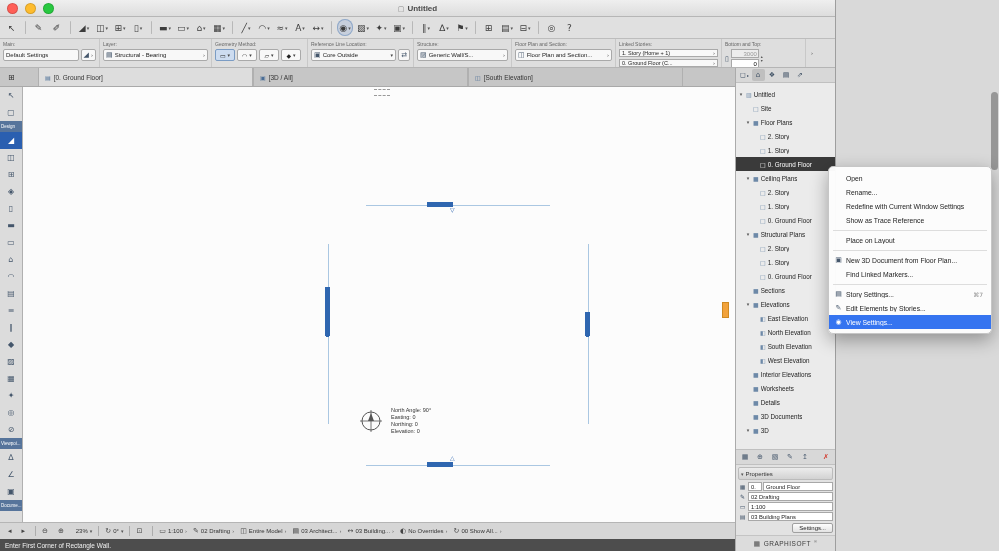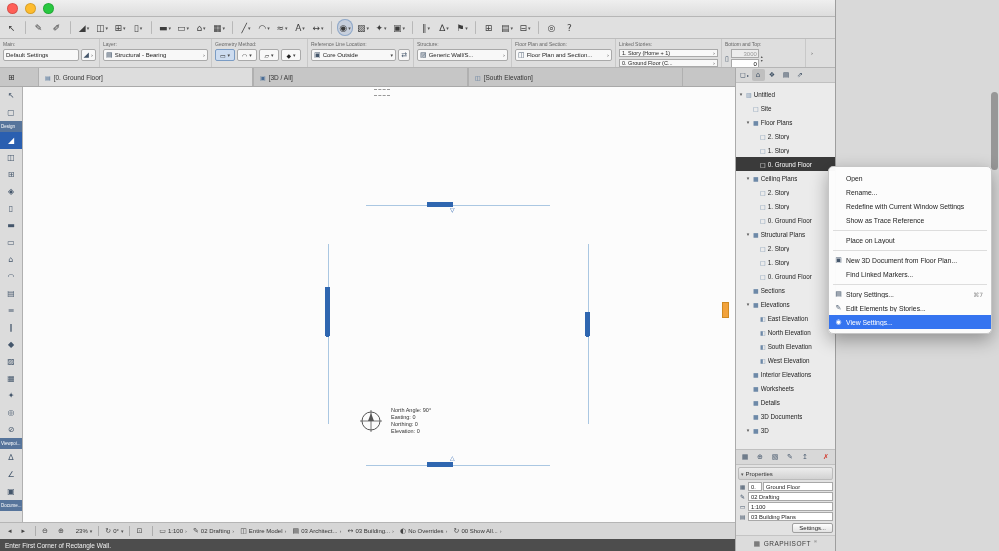--- a/index.html
+++ b/index.html
@@ -146,20 +146,23 @@
 <body>
 
 <div id="screen">
 
   <div id="window">
 
     <div class="titlebar">
       <span class="tl-dot" style="background: rgb(255, 95, 87);"></span>
       <span class="tl-dot" style="background: rgb(254, 188, 46);"></span>
       <span class="tl-dot" style="background: rgb(40, 200, 64);"></span>
+      <div class="title">
+        <span class="g">▢</span><span>Untitled</span>
+      </div>
     </div>
 
     <div class="toolbar g">
 
     <button class="tbb">
           <span class="g">↖</span>
           <span class="chev"></span>
         </button>
         <button class="tbb is-sep">
           <span class="g"></span>

